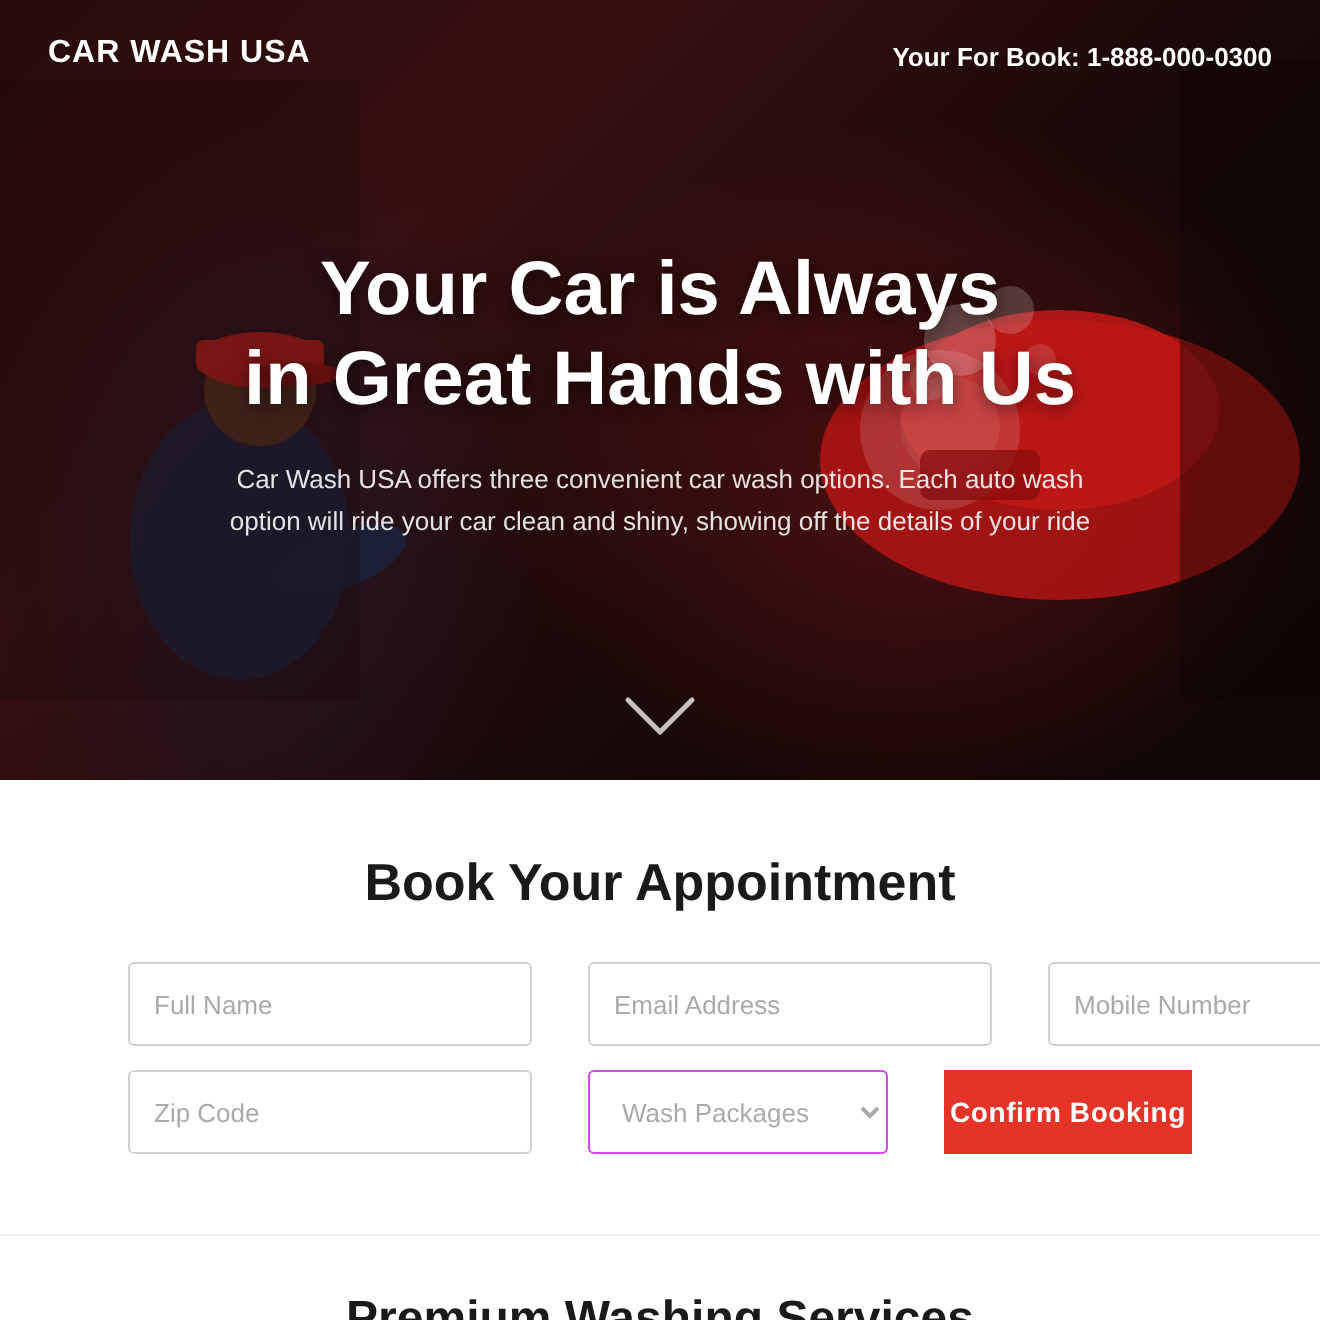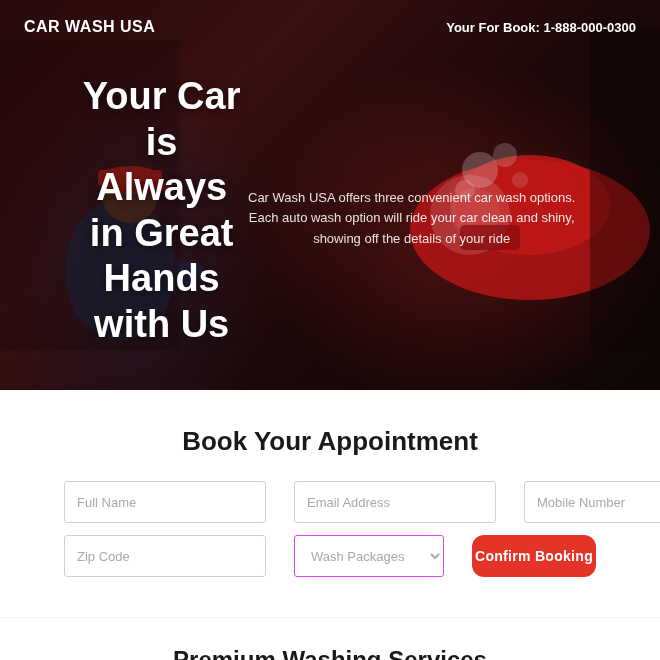--- a/index.html
+++ b/index.html
@@ -29,21 +29,21 @@
         radial-gradient(ellipse 300px 250px at 70% 60%, rgba(180,30,30,0.35) 0%, transparent 70%),
         radial-gradient(ellipse 200px 300px at 20% 70%, rgba(30,30,60,0.5) 0%, transparent 70%);
     }
 
     
     .navbar {
       position: relative;
       z-index: 10;
       display: flex;
       justify-content: space-between;
-      align-items: center;
+      align-items: flex-end;
       padding: 18px 24px;
     }
     .navbar-brand {
       color: #fff;
       font-size: 16px;
       font-weight: 700;
       letter-spacing: 0.5px;
     }
     .navbar-phone {
       color: #fff;
@@ -52,20 +52,21 @@
     .navbar-phone span {
       font-weight: 700;
     }
 
     
     .hero-content {
       position: relative;
       z-index: 10;
       flex: 1;
       display: flex;
+      flex-direction: column;
       align-items: center;
       justify-content: center;
       padding: 20px 80px 10px;
       text-align: center;
     }
     .hero-title {
       color: #fff;
       font-size: 38px;
       font-weight: 800;
       line-height: 1.2;
@@ -129,21 +130,21 @@
       outline: none;
       background: #fff;
       -webkit-appearance: auto;
     }
     .btn-confirm {
       flex: 1;
       height: 42px;
       background: #e63327;
       color: #fff;
       border: none;
-      border-radius: 12px;
+      border-radius: 0;
       font-size: 14px;
       font-weight: 700;
       cursor: pointer;
       letter-spacing: 0.3px;
     }
 
     
     .services-section {
       background: #fff;
       padding: 28px 40px 40px;

